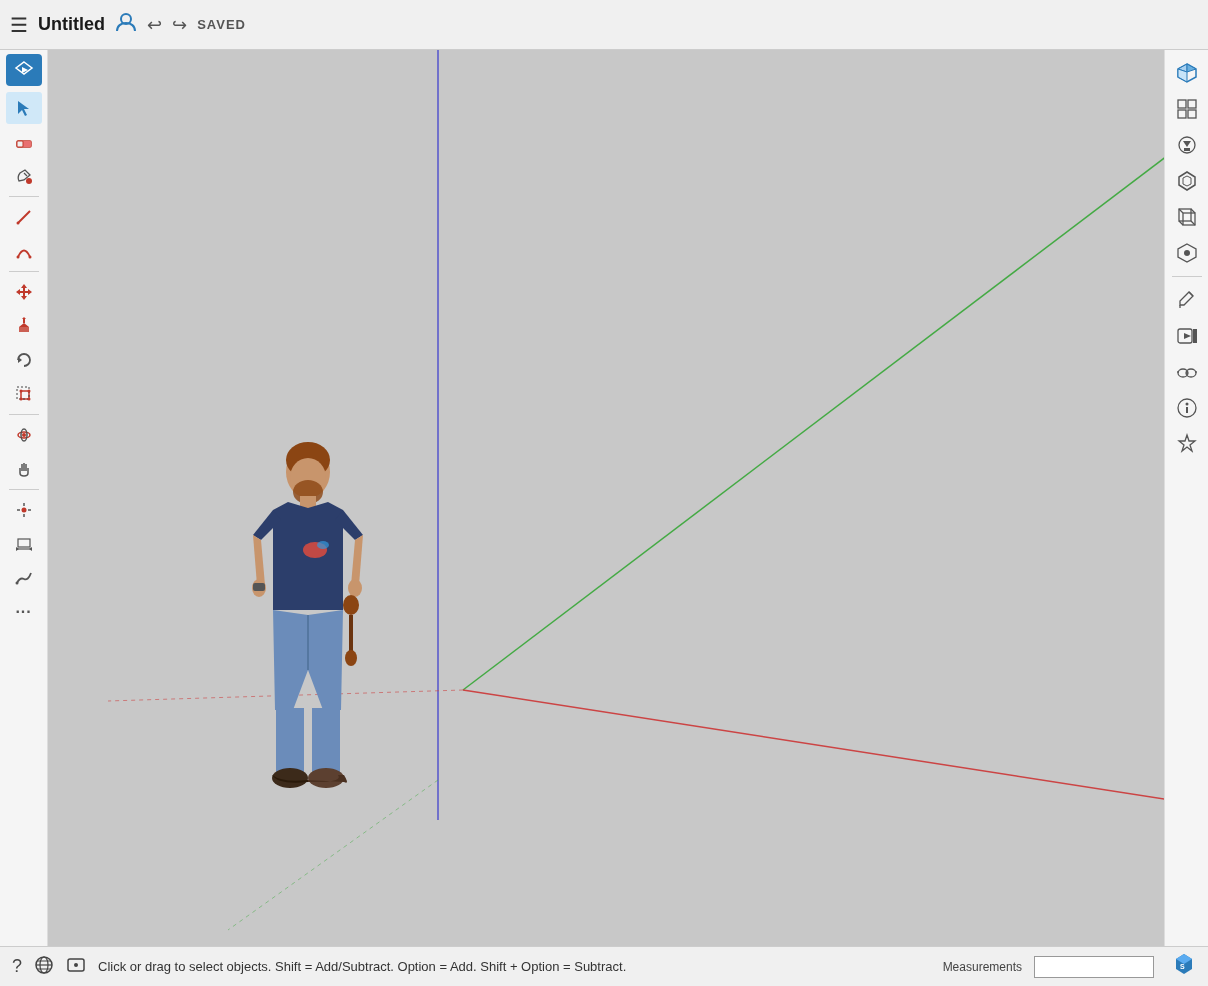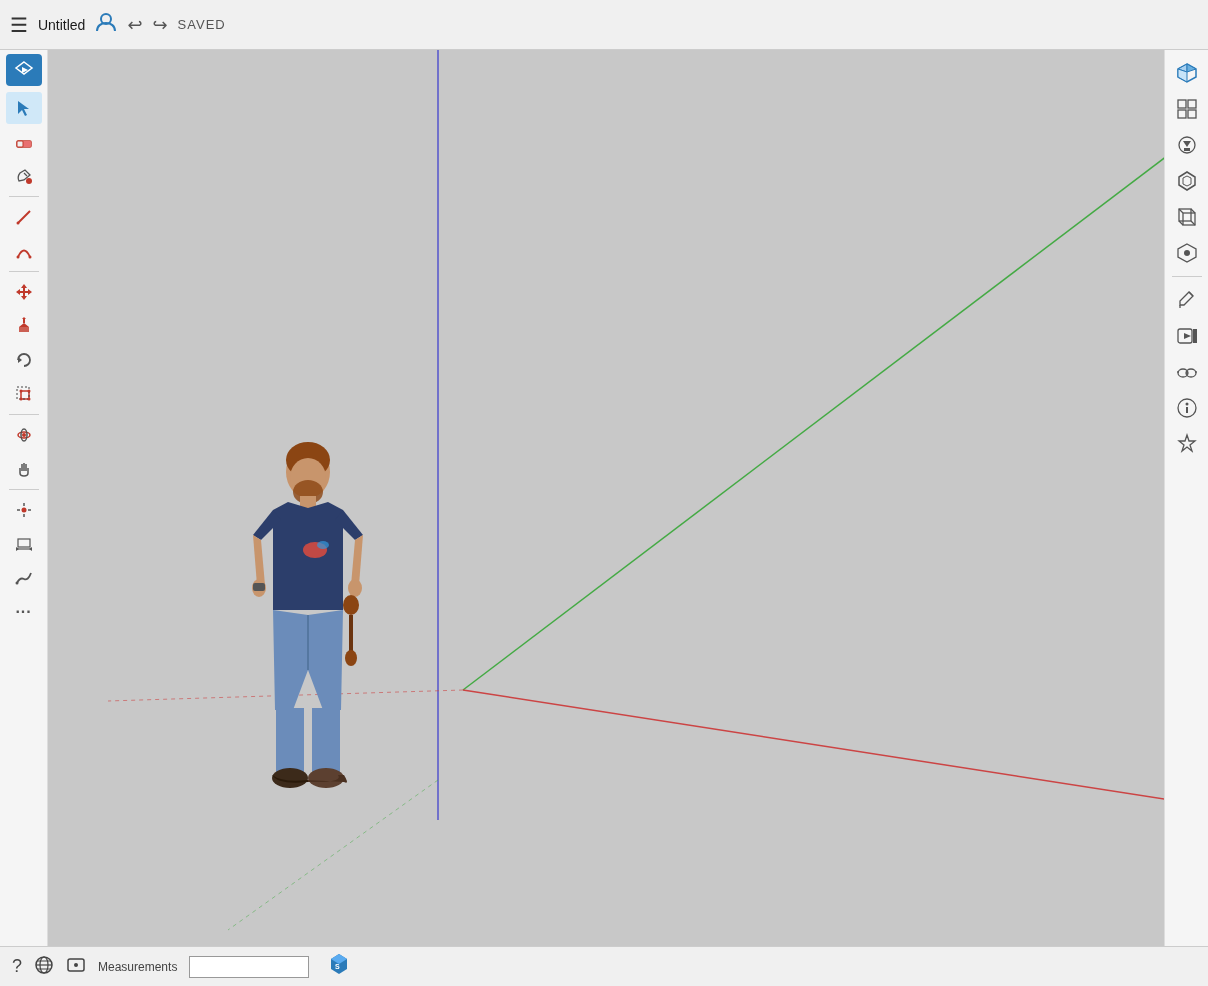--- a/index.html
+++ b/index.html
@@ -136,30 +136,30 @@
       font-size: 12px;
     }
 
     
   </style>
 </head>
 <body>
 
 <div id="header">
   <span style="font-size:20px;cursor:pointer;color:#333;">☰</span>
-  <span style="font-size:14px;font-weight:normal;color:#1a1a1a;">Untitled</span>
+  <span style="font-size:18px;font-weight:bold;color:#1a1a1a;">Untitled</span>
   <span style="font-size:20px;color:#2b7bb9;cursor:pointer;">
     <svg width="22" height="22" viewBox="0 0 22 22" fill="none">
       <circle cx="11" cy="8" r="5" stroke="#2b7bb9" stroke-width="2"></circle>
       <path d="M2 20c0-5 4-8 9-8s9 3 9 8" stroke="#2b7bb9" stroke-width="2"></path>
     </svg>
   </span>
   <button style="background:none;border:none;font-size:18px;color:#555;cursor:pointer;">↩</button>
   <button style="background:none;border:none;font-size:18px;color:#555;cursor:pointer;">↪</button>
-  <span style="font-size:13px;color:#555;font-weight:400;letter-spacing:1px;">SAVED</span>
+  <span style="font-size:13px;color:#555;font-weight:700;letter-spacing:1px;">SAVED</span>
 </div>
 
 <div id="main">
 
   <div id="left-toolbar">
 
     <div class="tool-btn top-pin">
       <svg width="20" height="20" viewBox="0 0 20 20" fill="white">
         <path d="M10 2 L18 8 L10 14 L2 8 Z" fill="none" stroke="white" stroke-width="1.5"></path>
         <polygon points="8,7 14,10 8,13" fill="white"></polygon>
@@ -461,20 +461,21 @@
       <line x1="3" y1="6" x2="17" y2="6" stroke="#444" stroke-width="1"></line>
       <line x1="3" y1="14" x2="17" y2="14" stroke="#444" stroke-width="1"></line>
     </svg>
   </span>
   <span>
     <svg width="20" height="20" viewBox="0 0 20 20">
       <rect x="2" y="4" width="16" height="12" rx="2" fill="none" stroke="#444" stroke-width="1.5"></rect>
       <circle cx="10" cy="10" r="2" fill="#444"></circle>
     </svg>
   </span>
+  <span style="font-size:13px;color:#333;flex:1;">Click or drag to select objects. Shift = Add/Subtract. Option = Add. Shift + Option = Subtract.</span>
   <span style="font-size:12px;color:#444;text-align:center;">Measurements</span>
   <input type="text" class="measurements-input" style="width: 120px; height: 22px; border: 1px solid rgb(153, 153, 153); background: white; padding: 0px 4px; font-size: 12px;">
   <span style="font-size:20px;color:#2b7bb9;margin-left:6px;">
     <svg width="24" height="24" viewBox="0 0 24 24">
       <path d="M12 2 L20 7 L20 17 L12 22 L4 17 L4 7 Z" fill="#2b7bb9"></path>
       <path d="M12 2 L20 7 L12 12 L4 7 Z" fill="#5aabf0"></path>
       <text x="8" y="17" font-size="7" fill="white" font-weight="bold">S</text>
     </svg>
   </span>
 </div>

